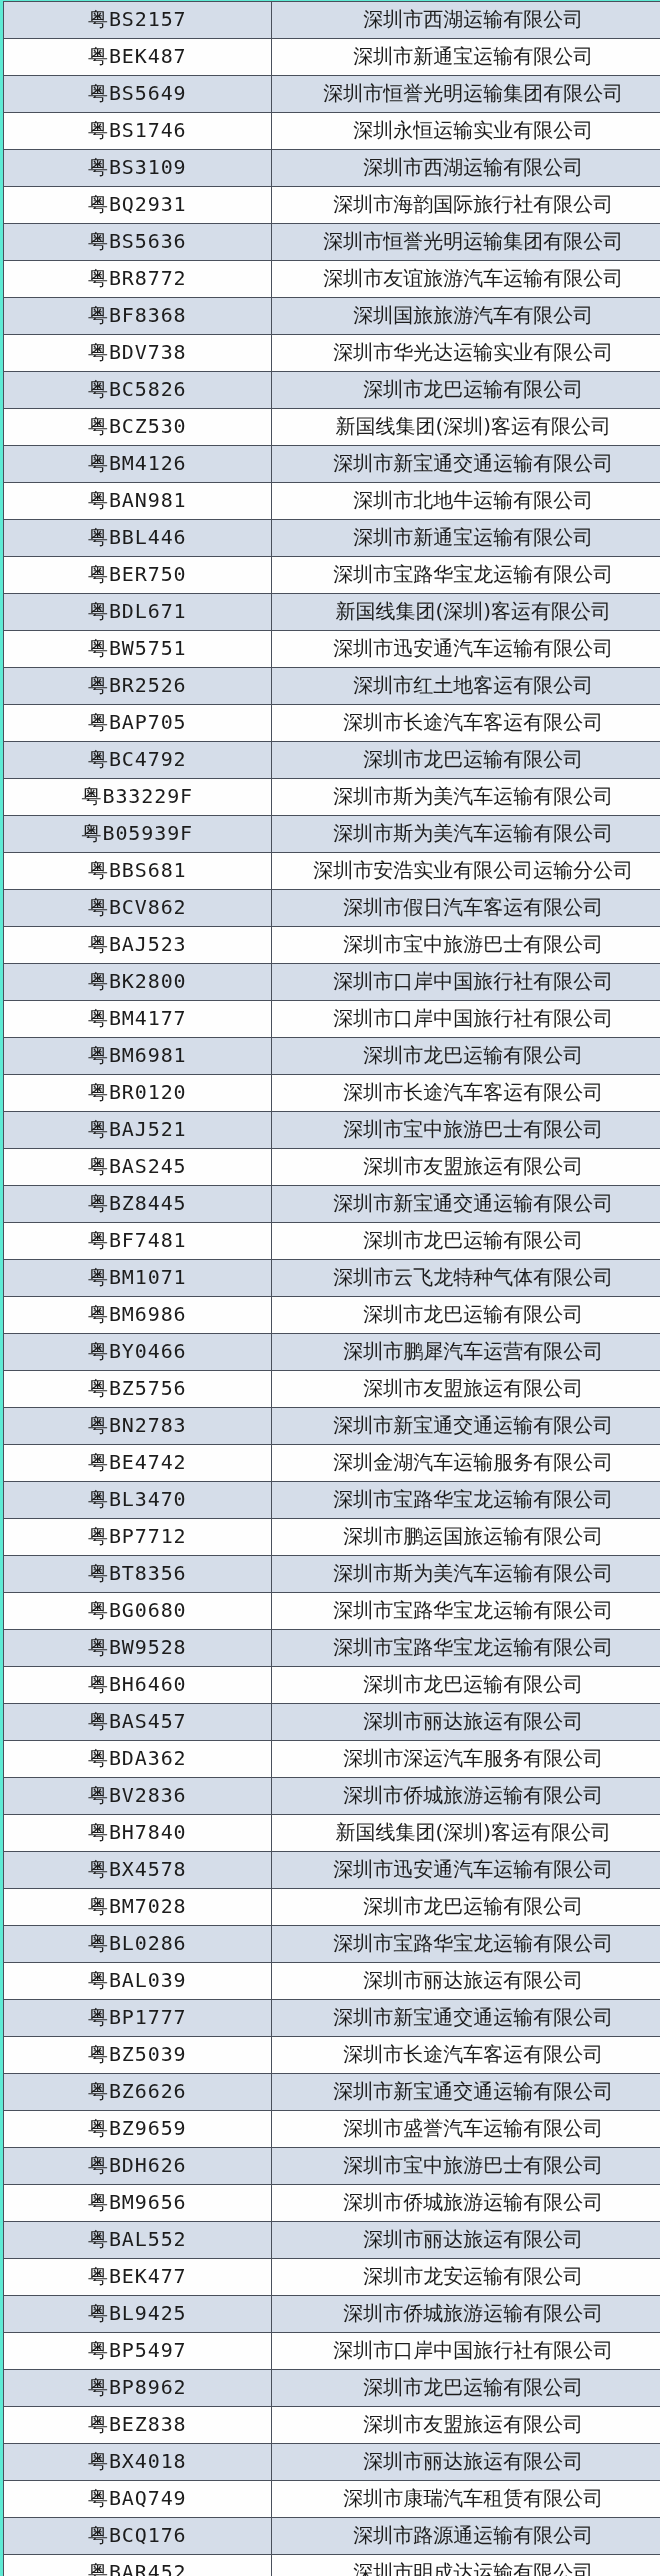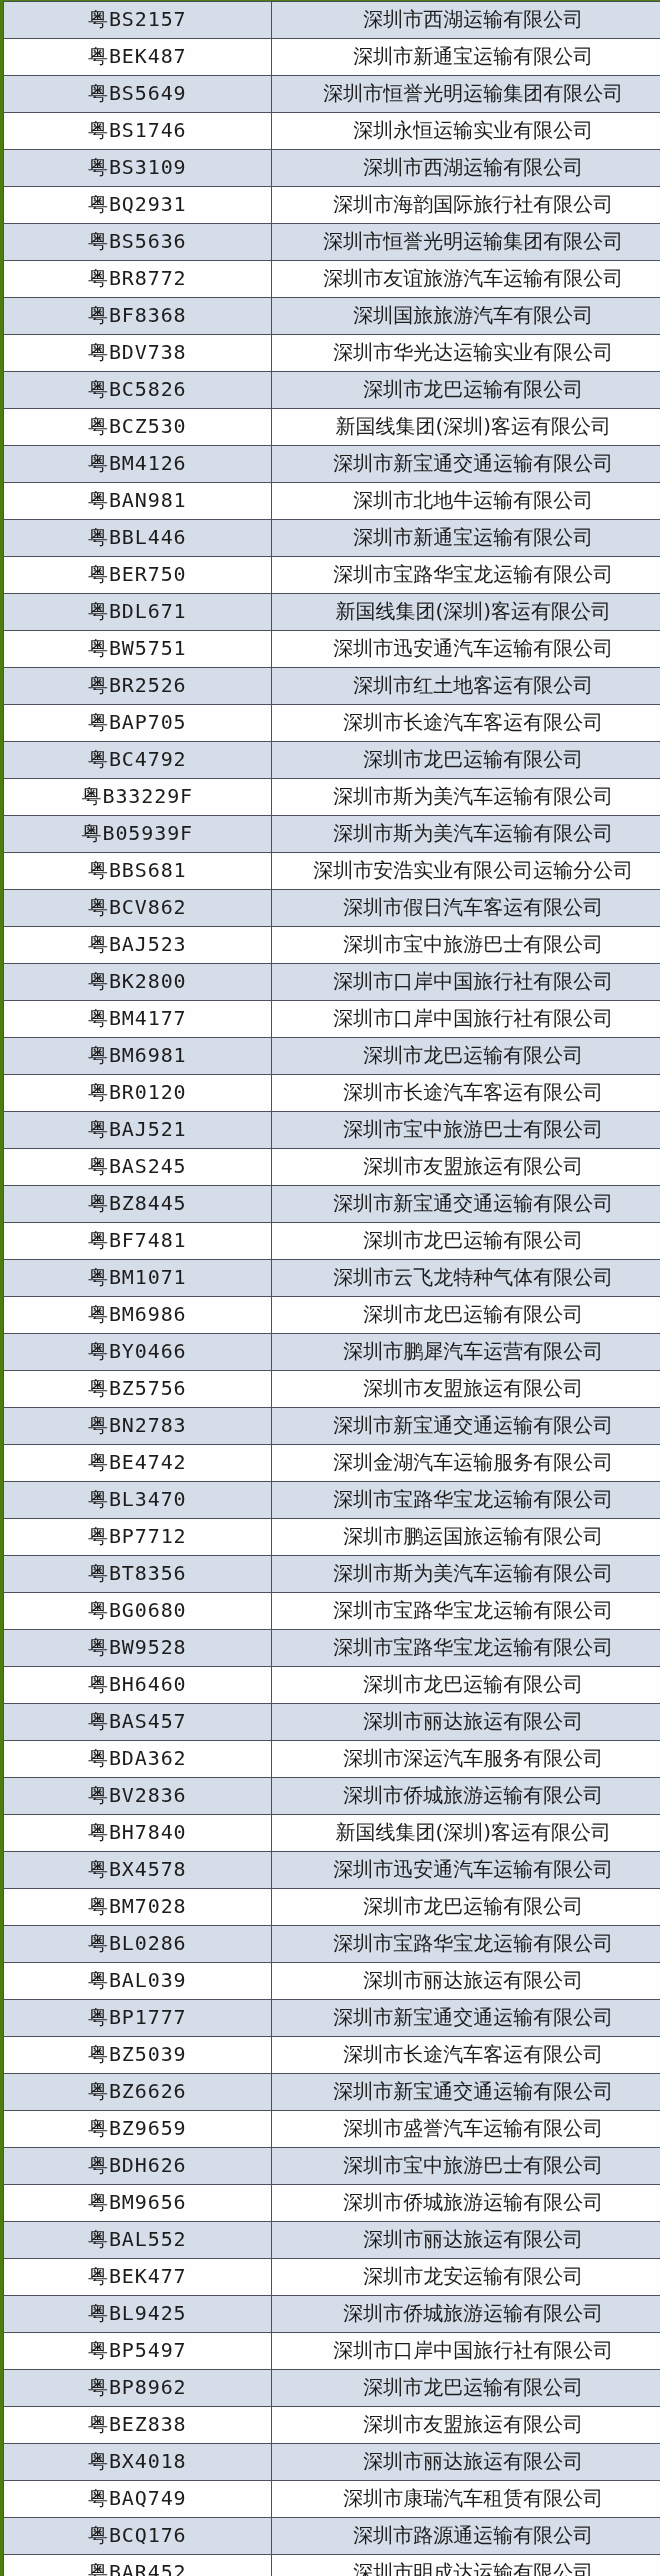--- a/index.html
+++ b/index.html
@@ -6,21 +6,21 @@
   html, body {
     width: 660px;
     background: #ffffff;
     font-family: "DejaVu Sans", sans-serif;
   }
   .viewport {
     position: relative;
     width: 660px;
     height: 2576px;
     overflow: hidden;
-    background: #4d7c0f;
+    background: #5eead4;
   }
   table.plate-table {
     border-collapse: collapse;
     table-layout: fixed;
     width: 673px;            
     margin: 0.9px 0 0 2.8px;
   }
   table.plate-table td {
     border: 1.9px solid #4a505c;
     height: 37px;

